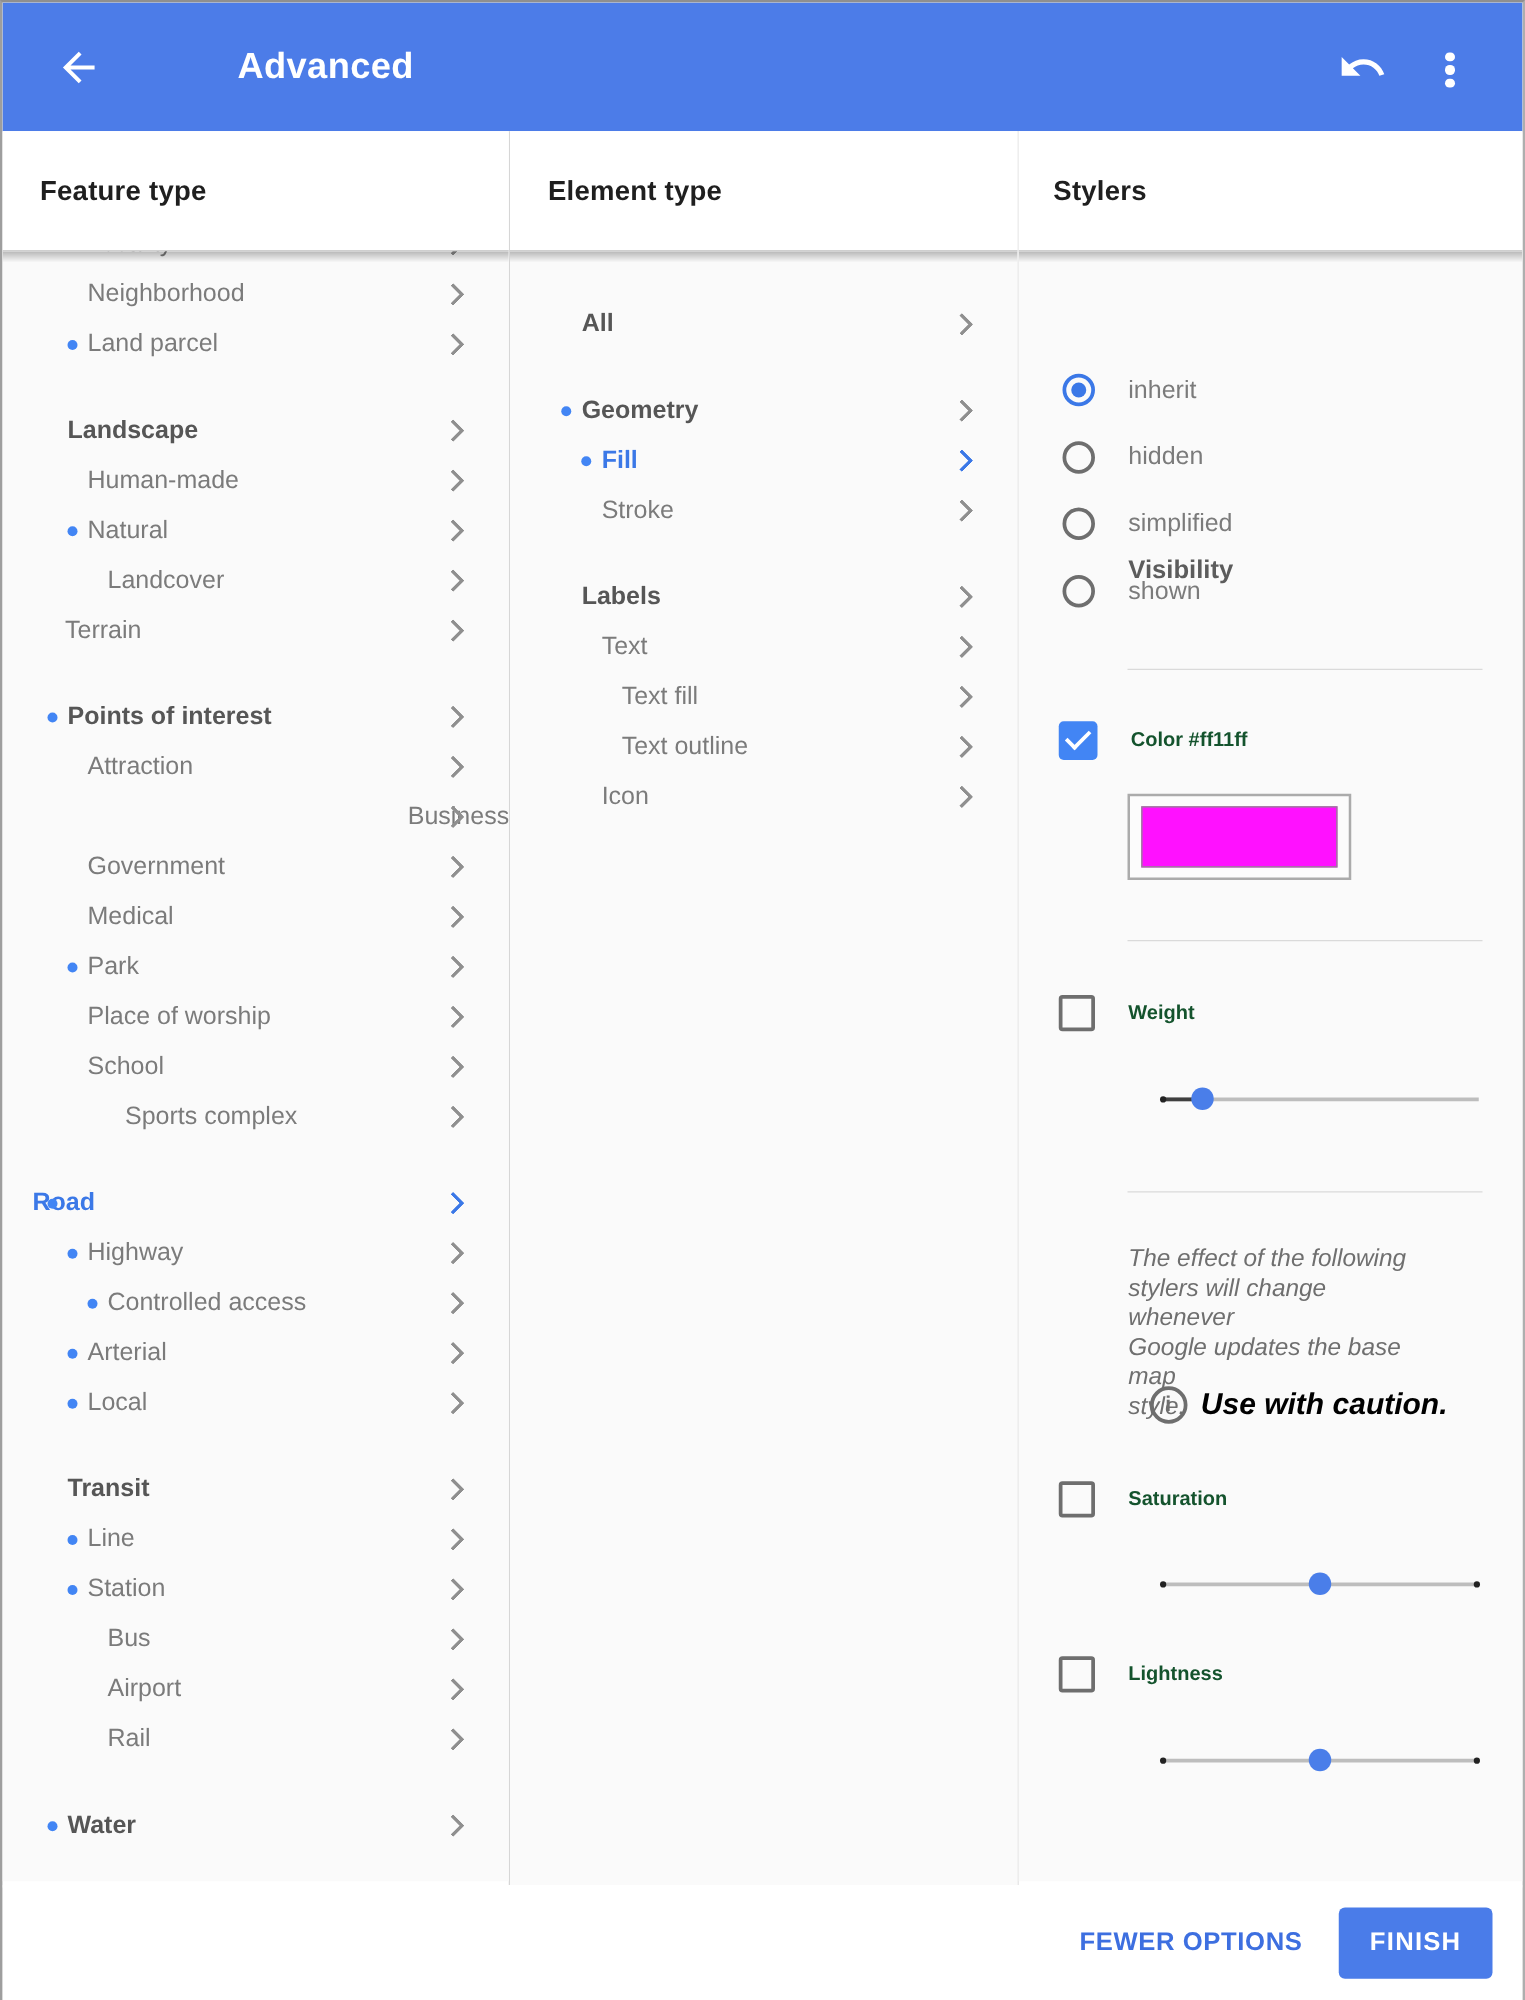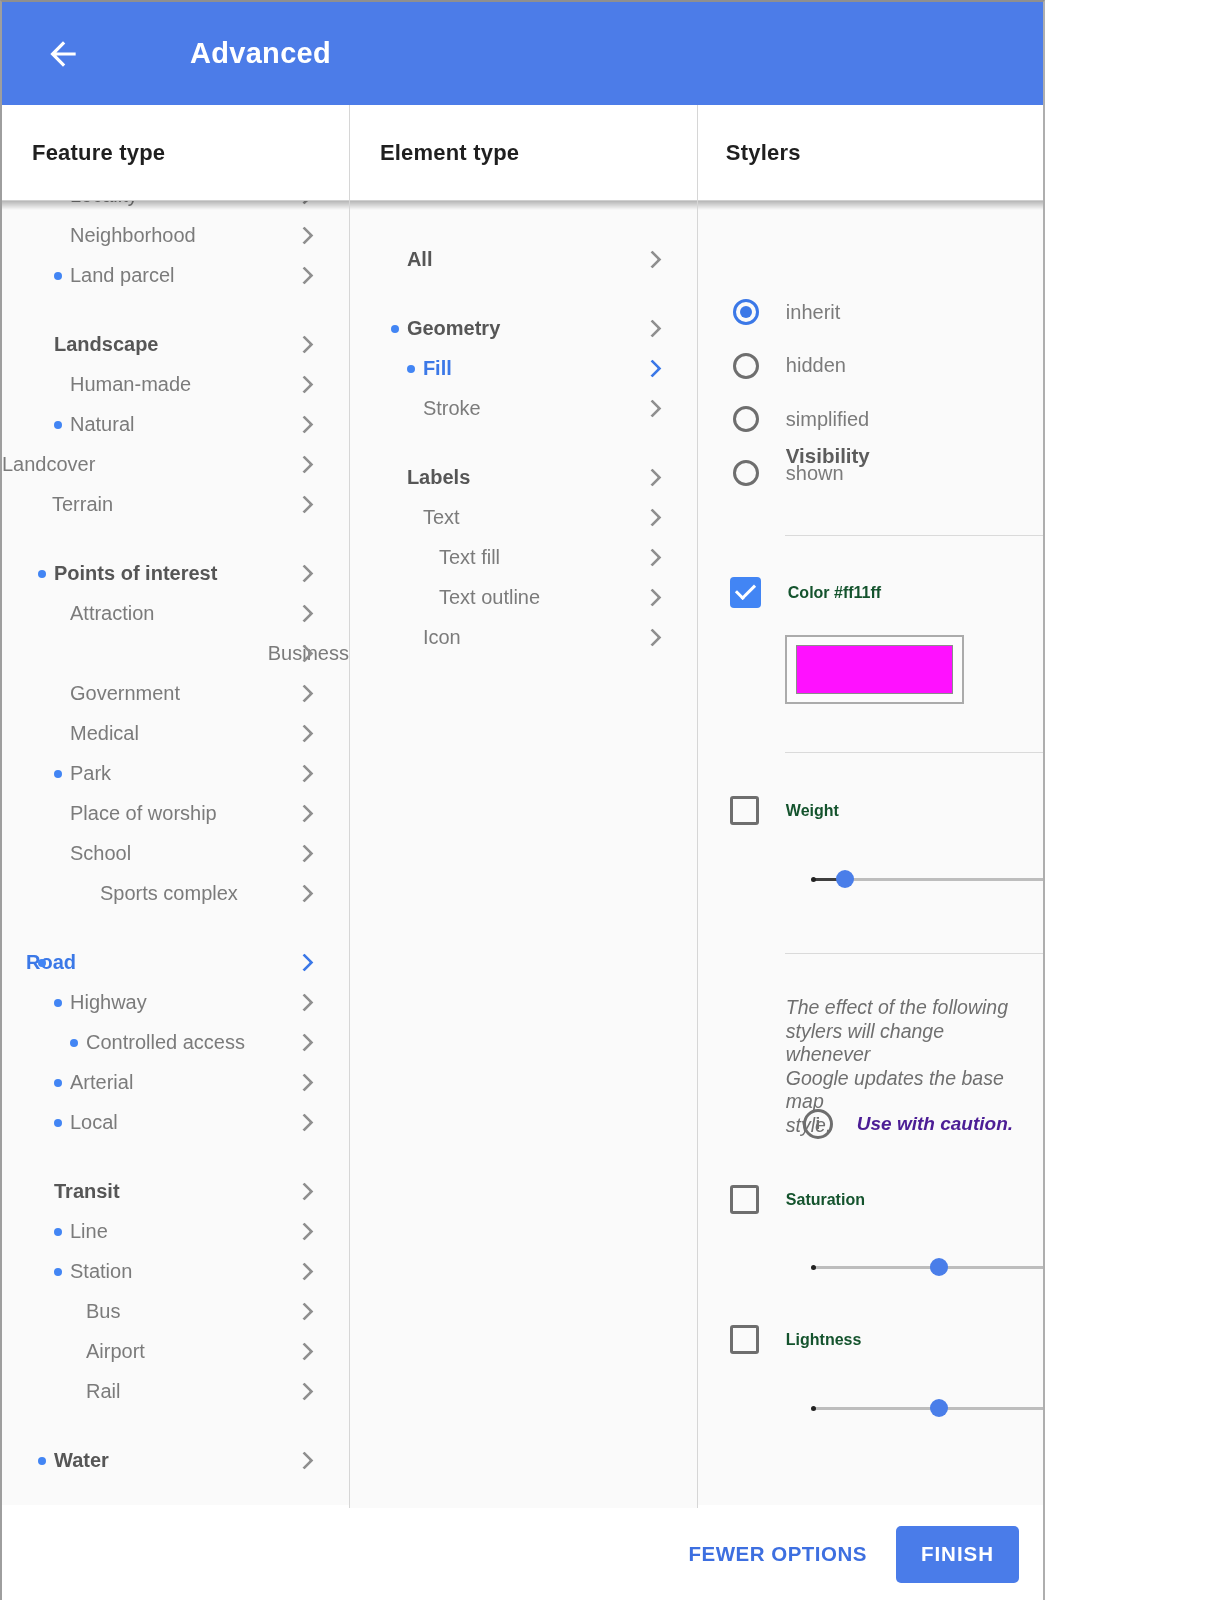--- a/index.html
+++ b/index.html
@@ -1,16 +1,16 @@
 <!DOCTYPE html>
 <html><head>
 <meta charset="utf-8">
 <style>
   html,body{margin:0;padding:0;background:#fff;}
-  .app{position:relative;width:1045px;height:1600px;box-sizing:border-box;
+  .app{position:relative;width:1220px;height:1600px;box-sizing:border-box;
        font-family:"Liberation Sans","DejaVu Sans",sans-serif;overflow:hidden;background:#fff;
        border-left:2px solid #9e9e9e;border-top:2px solid #8f8f8f;border-right:2px solid #aeaeae;}
   
   .appbar{position:absolute;top:0;left:0;right:0;height:103px;background:#4c7ce8;}
   .back-btn{position:absolute;left:42px;top:33px;width:38px;height:38px;cursor:pointer;}
   .back-btn svg{width:38px;height:38px;fill:#fff;}
   .app-title{position:absolute;left:188px;top:0;height:103px;display:flex;align-items:center;
              color:#fff;font-size:29px;font-weight:700;letter-spacing:.3px;}
   .undo-btn{position:absolute;left:1068px;top:32px;width:42px;height:42px;cursor:pointer;}
   .undo-btn svg{width:40px;height:40px;fill:#fff;}
@@ -60,21 +60,21 @@
   .slider .fill{position:absolute;left:0;top:8.5px;height:3px;background:#3f3f3f;}
   .slider .tick{position:absolute;top:7.5px;width:5px;height:5px;border-radius:50%;background:#222;}
   .slider .tick.tr{right:-1px;}
   .slider .tick.tl{left:-1px;}
   .slider .thumb{position:absolute;top:1px;width:18px;height:18px;margin-left:-9px;border-radius:50%;background:#4a7ee9;}
   .note{position:absolute;left:88px;width:230px;font-size:19.5px;font-style:italic;color:#6f6f6f;
         line-height:23.5px;white-space:pre-line;}
   .caution-row{position:absolute;left:105px;height:30px;display:flex;align-items:center;}
   .info-icon{width:30px;height:30px;box-sizing:border-box;border:3px solid #6e6e6e;border-radius:50%;
         color:#6e6e6e;font-size:17px;font-weight:700;display:flex;align-items:center;justify-content:center;}
-  .caution{margin-left:24px;font-size:19px;font-style:italic;font-weight:700;color:#4c1d95;}
+  .caution{margin-left:11px;font-size:24px;font-style:italic;font-weight:700;color:#000000;}
   
   .footer{position:absolute;left:0;right:0;bottom:0;height:92px;background:#fff;display:flex;
           align-items:center;justify-content:flex-end;}
   .fewer{color:#3d6fe0;font-size:20.5px;font-weight:700;letter-spacing:.5px;margin-right:29px;cursor:pointer;}
   .finish{width:123px;height:57px;margin-right:24px;background:#4a7ce9;border:none;border-radius:5px;
           color:#fff;font-family:inherit;font-size:20.5px;font-weight:700;letter-spacing:1px;cursor:pointer;}
   
   .ph1{padding-left:30px;} .ph2{padding-left:30px;} .ph3{padding-left:28px;}
   .el-list{padding-top:38px;}
 </style>
@@ -130,21 +130,21 @@
           </div>
           <div class="list-row" style="padding-left: 68px;">
             <span class="lbl">Human-made</span>
             <span class="chev"></span>
           </div>
           <div class="list-row" style="padding-left: 68px;">
             <span class="dot" style="left: 52px;"></span>
             <span class="lbl">Natural</span>
             <span class="chev"></span>
           </div>
-          <div class="list-row" style="">
+          <div class="list-row" style="padding-left: 84px;">
             <span class="lbl">Landcover</span>
             <span class="chev"></span>
           </div>
           <div class="list-row" style="padding-left: 50px;">
             <span class="lbl">Terrain</span>
             <span class="chev"></span>
           </div>
           <div class="list-row row-group row-gap" style="padding-left: 52px;">
             <span class="dot" style="left: 36px;"></span>
             <span class="lbl">Points of interest</span>

